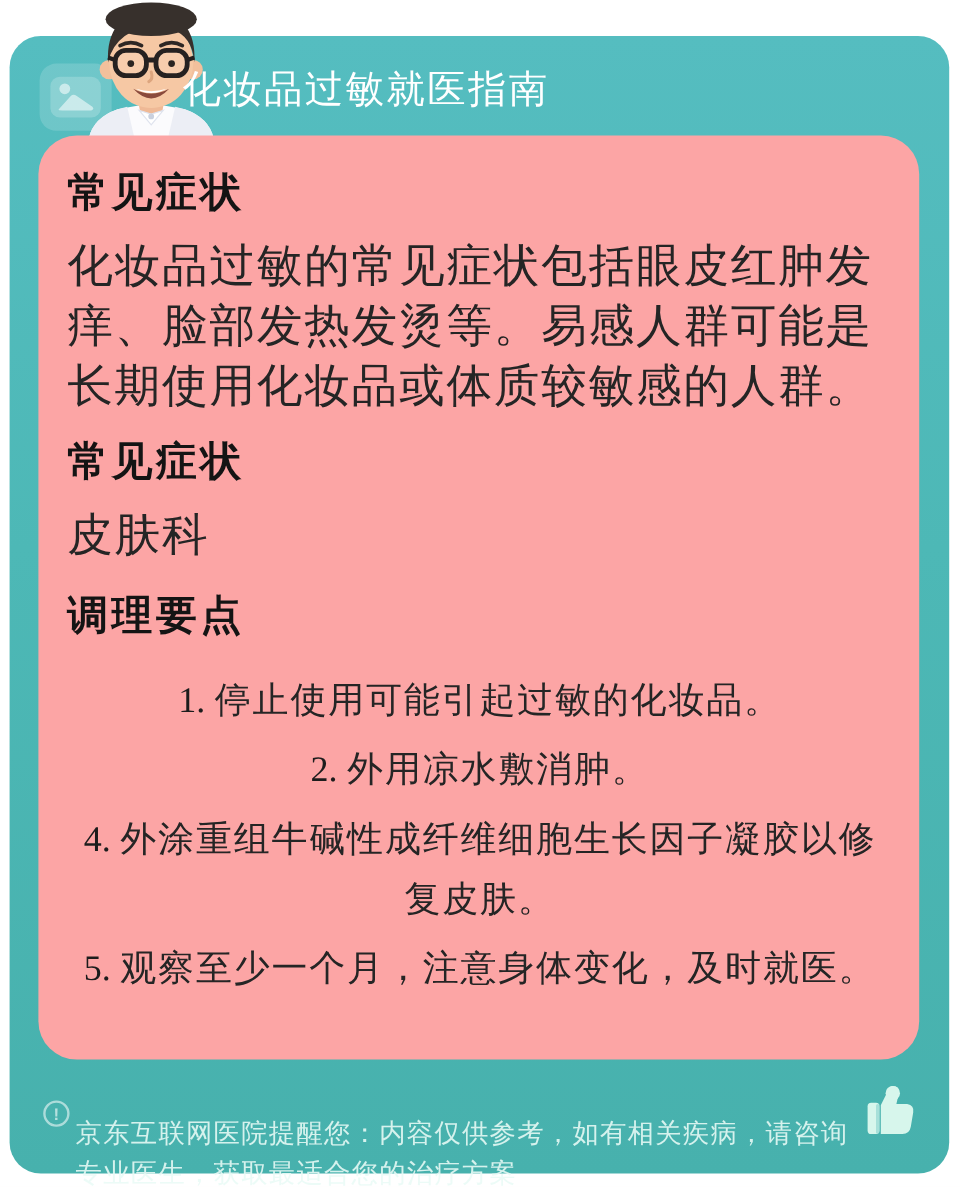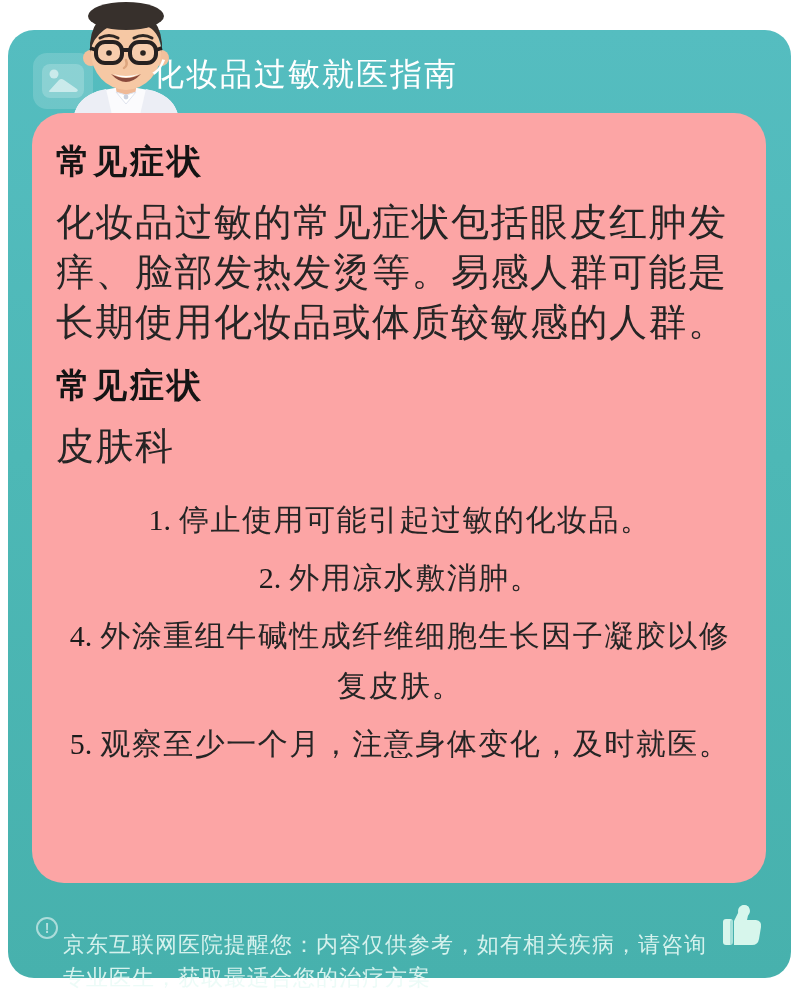--- a/index.html
+++ b/index.html
@@ -181,20 +181,21 @@
 
   <div class="header-title">化妆品过敏就医指南</div>
 
   <div class="card">
     <div class="section-heading">常见症状</div>
     <div class="section-body">化妆品过敏的常见症状包括眼皮红肿发痒、脸部发热发烫等。易感人群可能是长期使用化妆品或体质较敏感的人群。</div>
 
     <div class="section-heading">常见症状</div>
     <div class="section-body dept-body">皮肤科</div>
 
+    <div class="section-heading">调理要点</div>
 
     <div class="advice-list">
       <div class="list-item"><span class="list-num">1.</span><span>停止使用可能引起过敏的化妆品。</span></div>
       <div class="list-item"><span class="list-num">2.</span><span>外用凉水敷消肿。</span></div>
       <div class="list-item"><span class="list-num">4.</span><span>外涂重组牛碱性成纤维细胞生长因子凝胶以修复皮肤。</span></div>
       <div class="list-item"><span class="list-num">5.</span><span>观察至少一个月，注意身体变化，及时就医。</span></div>
     </div>
   </div>
 
   <div class="footer-info-icon">!</div>

